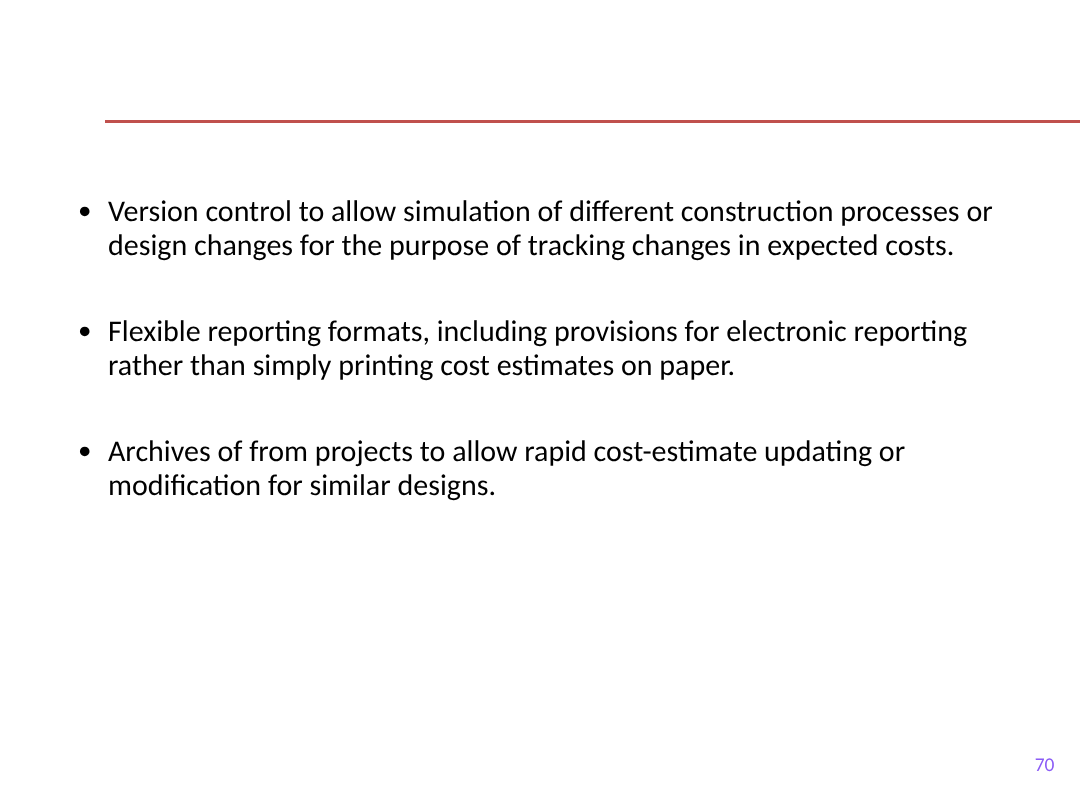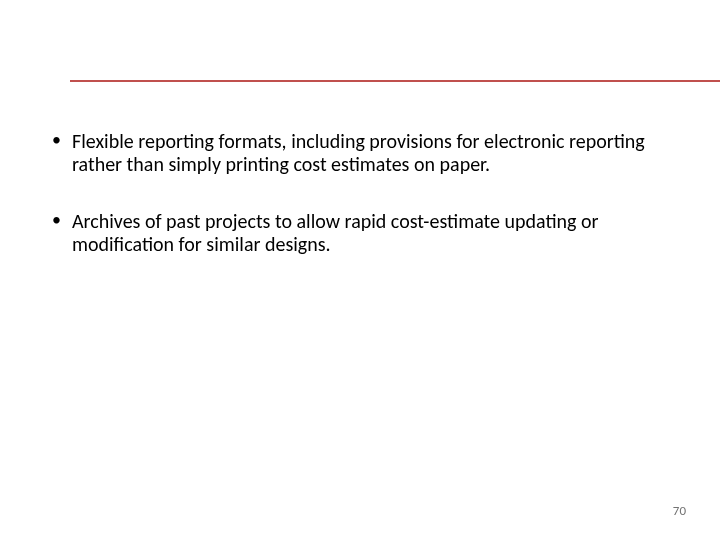--- a/index.html
+++ b/index.html
@@ -43,31 +43,32 @@
   ul.bullets > li::before {
     content: "•";
     position: absolute;
     left: 4px;
     top: 0;
     font-size: 18px;
     color: #000;
   }
   .page-number {
     position: absolute;
-    right: 34px;
+    right: 17px;
     bottom: 22px;
     font-size: 13px;
-    color: #737373;
+    color: #8b5cf6;
   }
 </style>
 </head>
 <body>
 
 <div class="rule"></div>
 
 <div class="content">
   <ul class="bullets">
+    <li><span>Version control to allow simulation of different construction processes or design changes for the purpose of tracking changes in expected costs.</span></li>
     <li><span>Flexible reporting formats, including provisions for electronic reporting rather than simply printing cost estimates on paper.</span></li>
-    <li><span>Archives of past projects to allow rapid cost-estimate updating or modification for similar designs.</span></li>
+    <li><span>Archives of from projects to allow rapid cost-estimate updating or modification for similar designs.</span></li>
   </ul>
 </div>
 
 <div class="page-number">70</div>
 
 </body></html>

